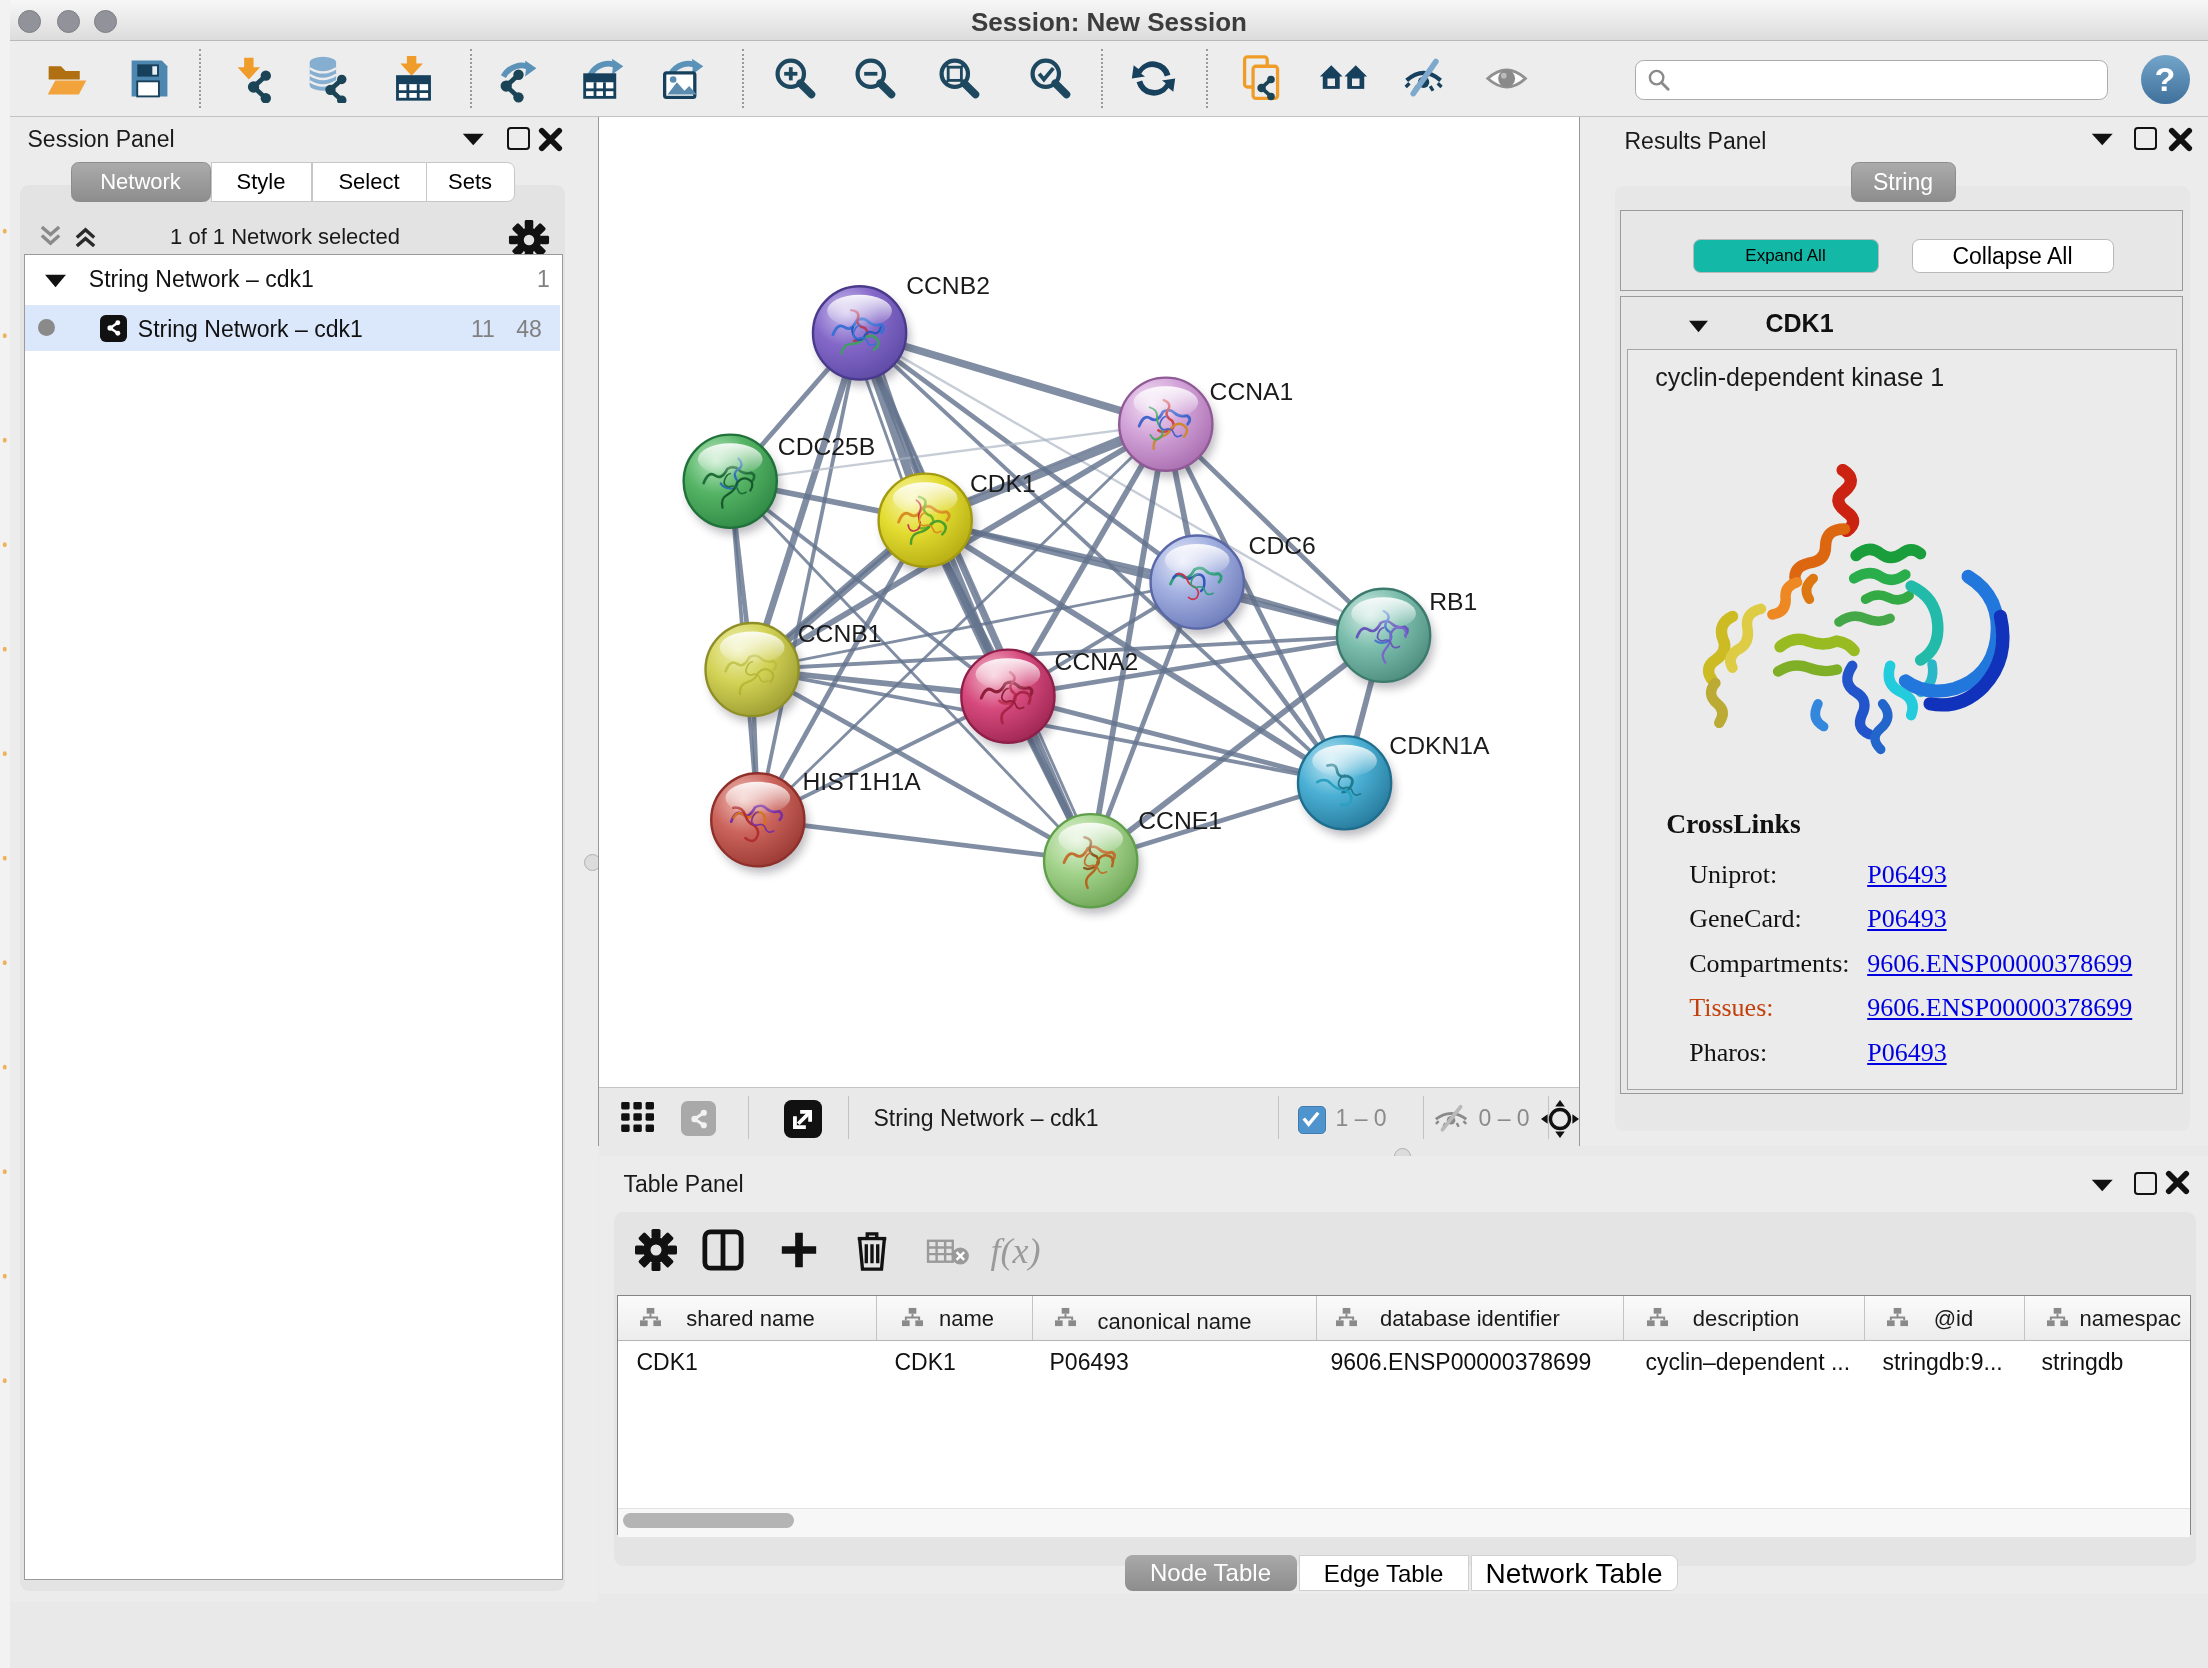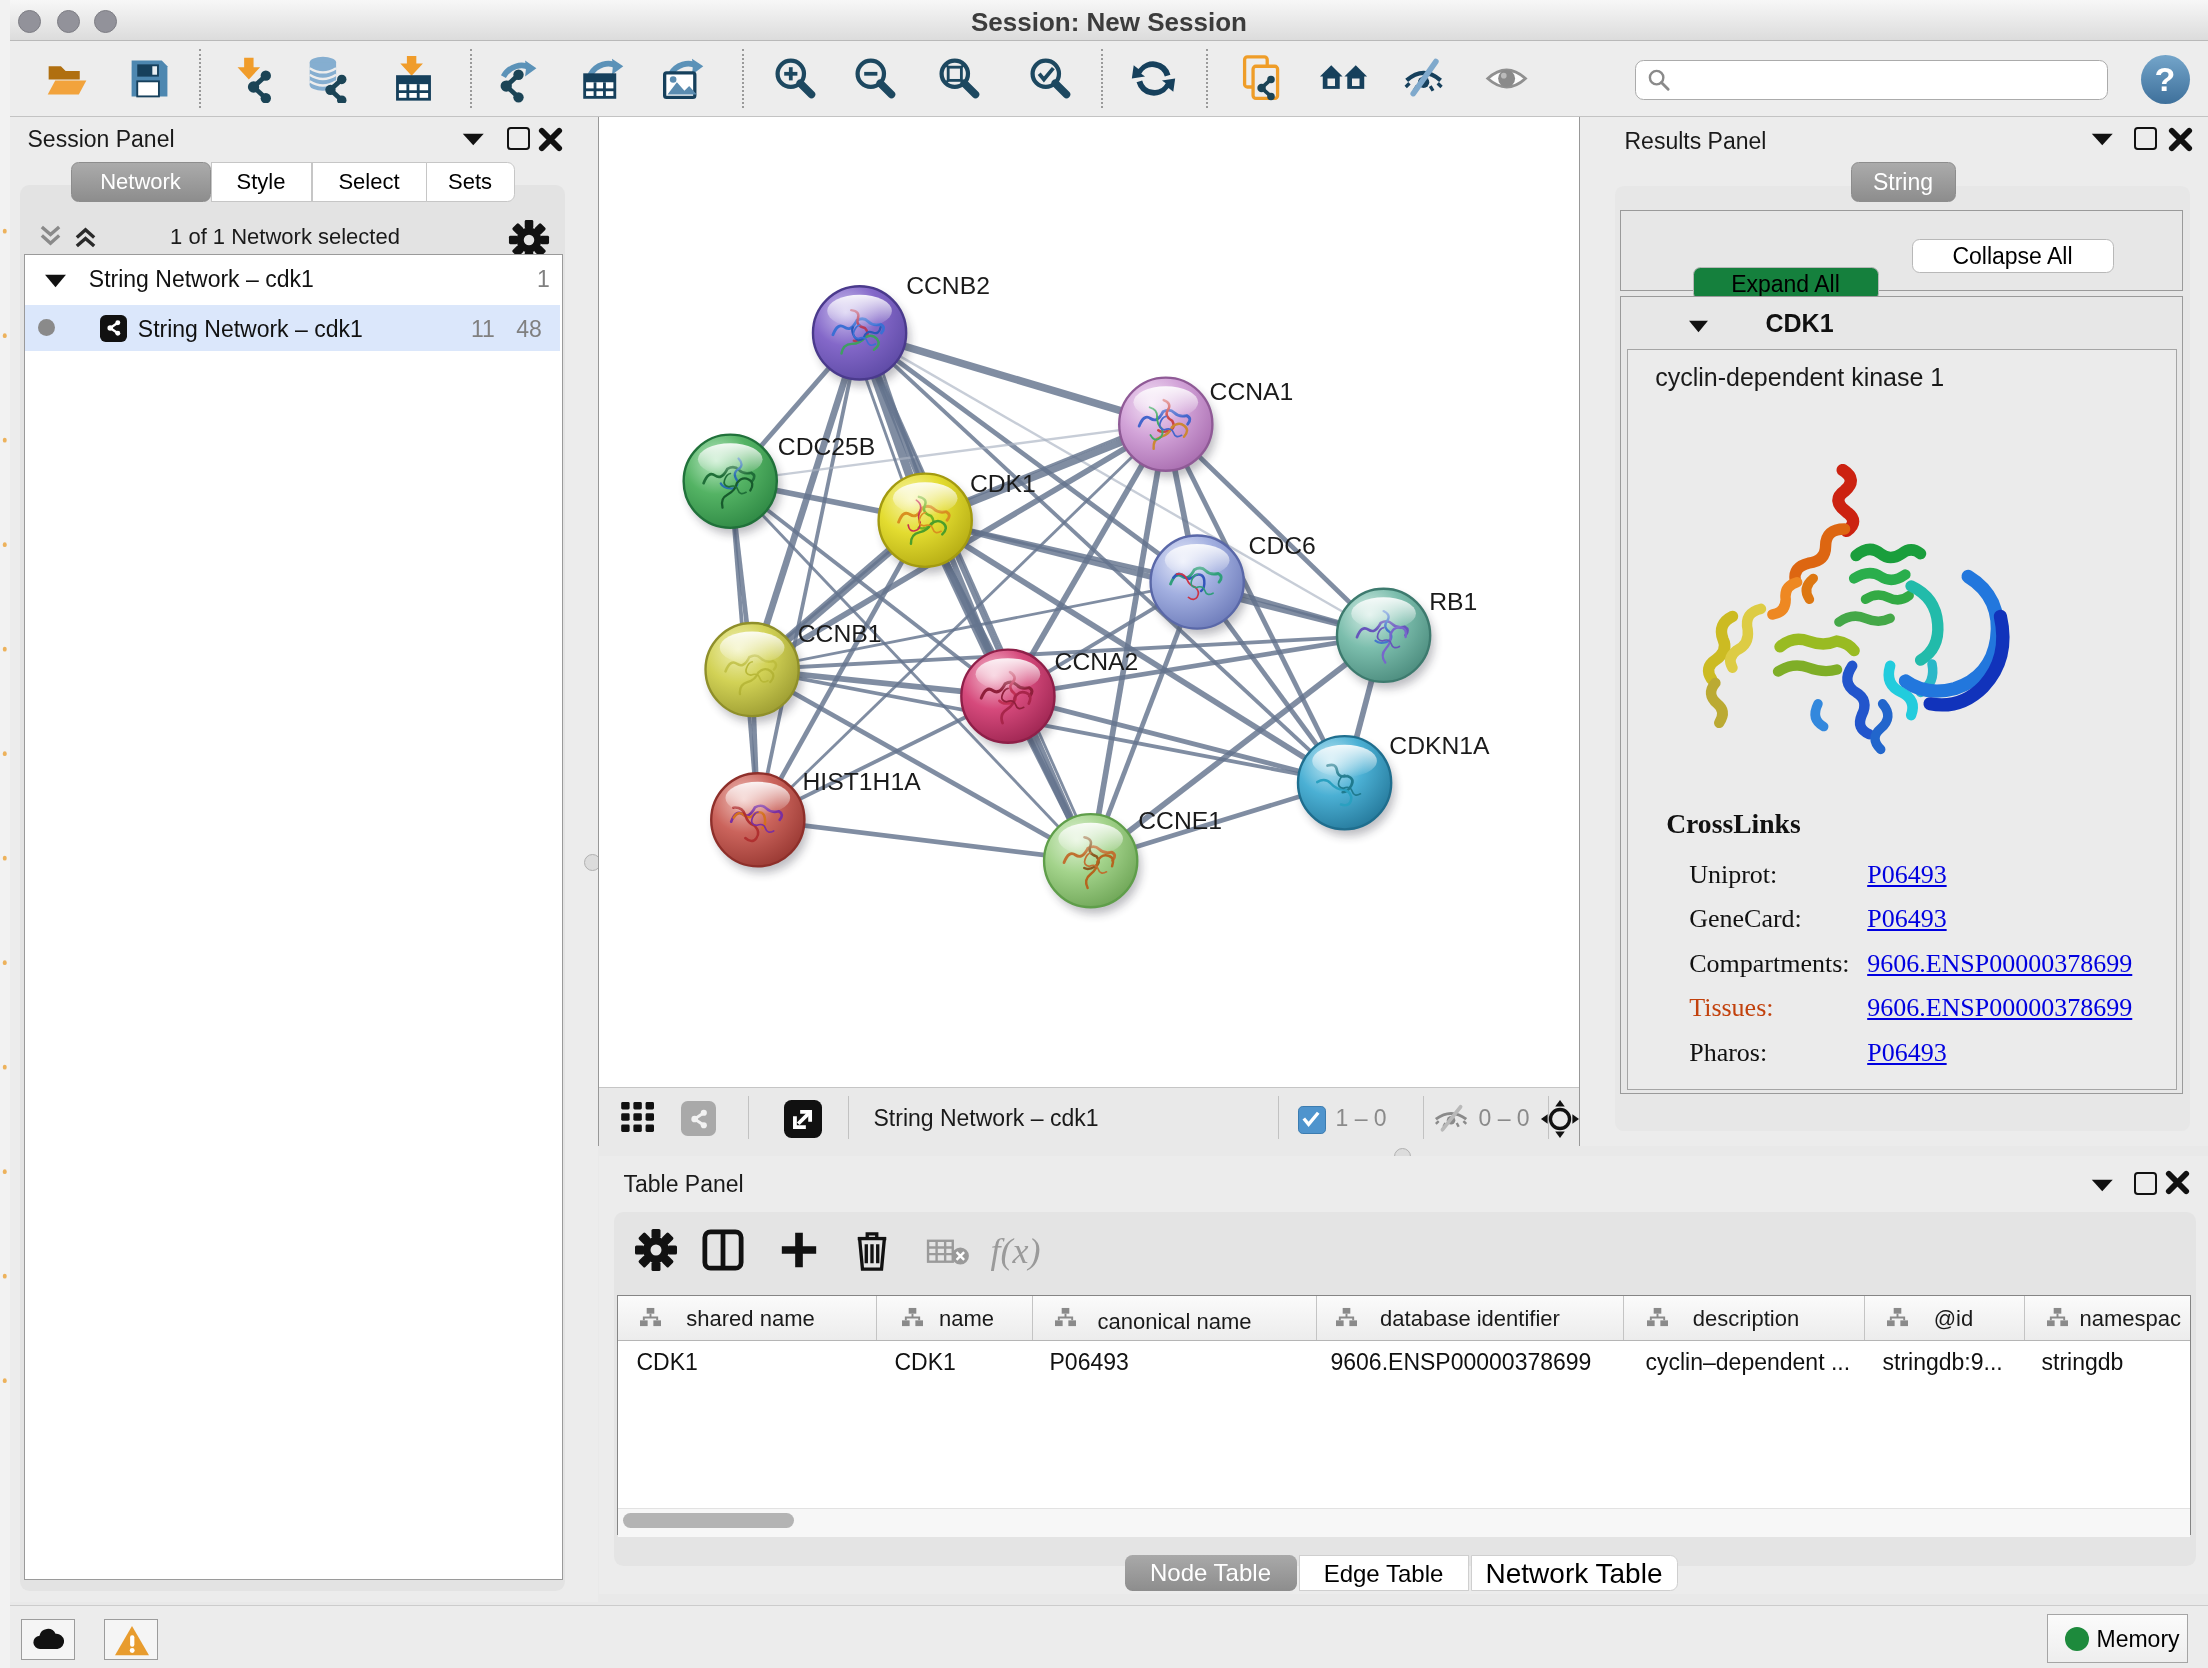--- a/index.html
+++ b/index.html
@@ -612,21 +612,21 @@
   <svg class="wbtn" style="left:508px;top:12.4px" width="28.5" height="19" viewBox="0 0 30 20">
         <path d="M4 5 h22 l-11 12 z" fill="#111"></path>
       </svg>
   <div class="wbtn" style="left:554px;top:9.5px;width:19px;height:19px;border:2.9px solid #111;border-radius:3.8px;"></div>
   <svg class="wbtn" style="left:587px;top:8.6px" width="27" height="27" viewBox="0 0 28 28">
         <path d="M5 5 L23 23 M23 5 L5 23" stroke="#111" stroke-width="6" stroke-linecap="round"></path>
       </svg>
   <div id="rpanel-inner"></div>
   <div class="abs" style="left:271px;top:45px;width:103px;height:38px;background:linear-gradient(#ababab,#8d8d8d);border:1px solid #8d8d8d;border-radius:7.6px;color:#fff;font-size:23px;text-align:center;line-height:38px;">String</div>
   <div class="abs" style="left:40px;top:93px;width:561px;height:79px;background:#e7e7e7;border:1.9px solid #9a9a9a;">
-    <div class="abs" style="left:72px;top:27.6px;width:184px;height:32px;background:#15803d;border:1px solid #b8b8b8;border-radius:7.6px;font-size:23px;text-align:center;line-height:32px;margin-top:28px;">Expand All</div>
+    <div class="abs" style="left:72px;top:27.6px;width:184px;height:32px;background:#14b8a6;border:1px solid #b8b8b8;border-radius:7.6px;font-size:17px;text-align:center;line-height:32px;">Expand All</div>
     <div class="abs" style="left:291px;top:27.6px;width:200px;height:32px;background:#fff;border:1px solid #b8b8b8;border-radius:7.6px;font-size:23px;text-align:center;line-height:32px;">Collapse All</div>
   </div>
   <div class="abs" style="left:40px;top:179px;width:561px;height:796px;background:#e7e7e7;border:1.9px solid #9a9a9a;">
     <svg class="abs" style="left:65px;top:20px" width="25" height="18" viewBox="0 0 26 19">
           <path d="M3 4 h20 l-10 12 z" fill="#111"></path>
         </svg>
     <div class="abs" style="left:145px;top:12.4px;width:152px;font-size:25px;font-weight:bold;color:#111;">CDK1</div>
     <div class="abs" style="left:6.7px;top:52px;width:548px;height:739px;background:#ebebeb;border:1px solid #a5a5a5;">
       <div class="abs" style="left:27px;top:13.3px;font-size:25px;color:#1a1a1a;">cyclin-dependent kinase 1</div>
       <svg class="abs" style="left:38px;top:114px" width="361" height="301" viewBox="0 0 380 316">
@@ -794,32 +794,14 @@
     <div class="abs" style="left:1028px;top:53px;font-size:23px;color:#111;">cyclin–dependent ...</div>
     <div class="abs" style="left:1265px;top:53px;font-size:23px;color:#111;">stringdb:9...</div>
     <div class="abs" style="left:1424px;top:53px;font-size:23px;color:#111;">stringdb</div>
     <div class="abs" style="left:0;top:212px;width:100%;height:27.6px;background:#f7f7f7;border-top:1px solid #e2e2e2;"></div>
     <div class="abs" style="left:5.7px;top:217px;width:171px;height:15px;background:#b4b4b4;border-radius:7.6px;"></div>
   </div>
   <div class="abs" style="left:526px;top:399px;width:172px;height:36px;background:linear-gradient(#a9a9a9,#8d8d8d);border-radius:7.6px;color:#fff;font-size:24px;text-align:center;line-height:36px;">Node Table</div>
   <div class="abs" style="left:700px;top:399px;width:170px;height:36px;background:#fff;border:1px solid #cfcfcf;font-size:24px;color:#000;text-align:center;line-height:36px;box-sizing:border-box;">Edge Table</div>
   <div class="abs" style="left:872px;top:399px;width:207px;height:36px;background:#fff;border:1px solid #cfcfcf;border-radius:0 7.6px 7.6px 0;font-size:28px;color:#000;text-align:center;line-height:36px;box-sizing:border-box;">Network Table</div>
 </div>
-<div id="statusbar">
-  <div class="sbtn" style="left:11.4px;">
-        <svg style="position:absolute;left:9.5px;top:5.7px" width="34" height="27" viewBox="0 0 36 28">
-          <path d="M10 24 a7 7 0 0 1 -1 -14 a9 9 0 0 1 17 -2 a6.5 6.5 0 0 1 2 16 z" fill="#111"></path>
-        </svg>
-      </div>
-  <div class="sbtn" style="left:94px;">
-        <svg style="position:absolute;left:8.6px;top:3.8px" width="38" height="34" viewBox="0 0 40 36">
-          <path d="M20 2 L38 33 H2 z" fill="#e89c2e"></path>
-          <rect x="18" y="12" width="4.5" height="12" rx="2" fill="#fff"></rect>
-          <circle cx="20.2" cy="28" r="2.6" fill="#fff"></circle>
-        </svg>
-      </div>
-  <div id="membtn">
-        <div style="position:absolute;left:17px;top:12.4px;width:24px;height:24px;border-radius:50%;background:#1d8a3c;"></div>
-        <div style="position:absolute;left:49px;top:11.4px;">Memory</div>
-      </div>
-</div>
 </div>
 
 
 </body></html>

